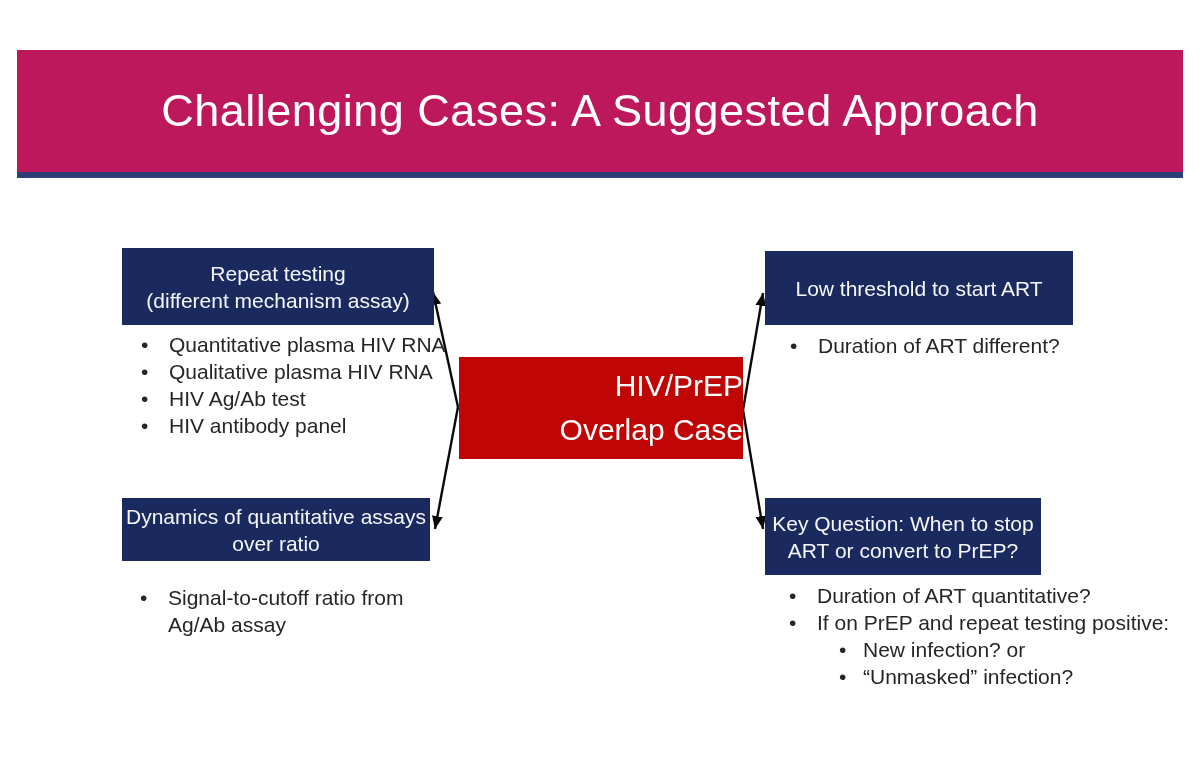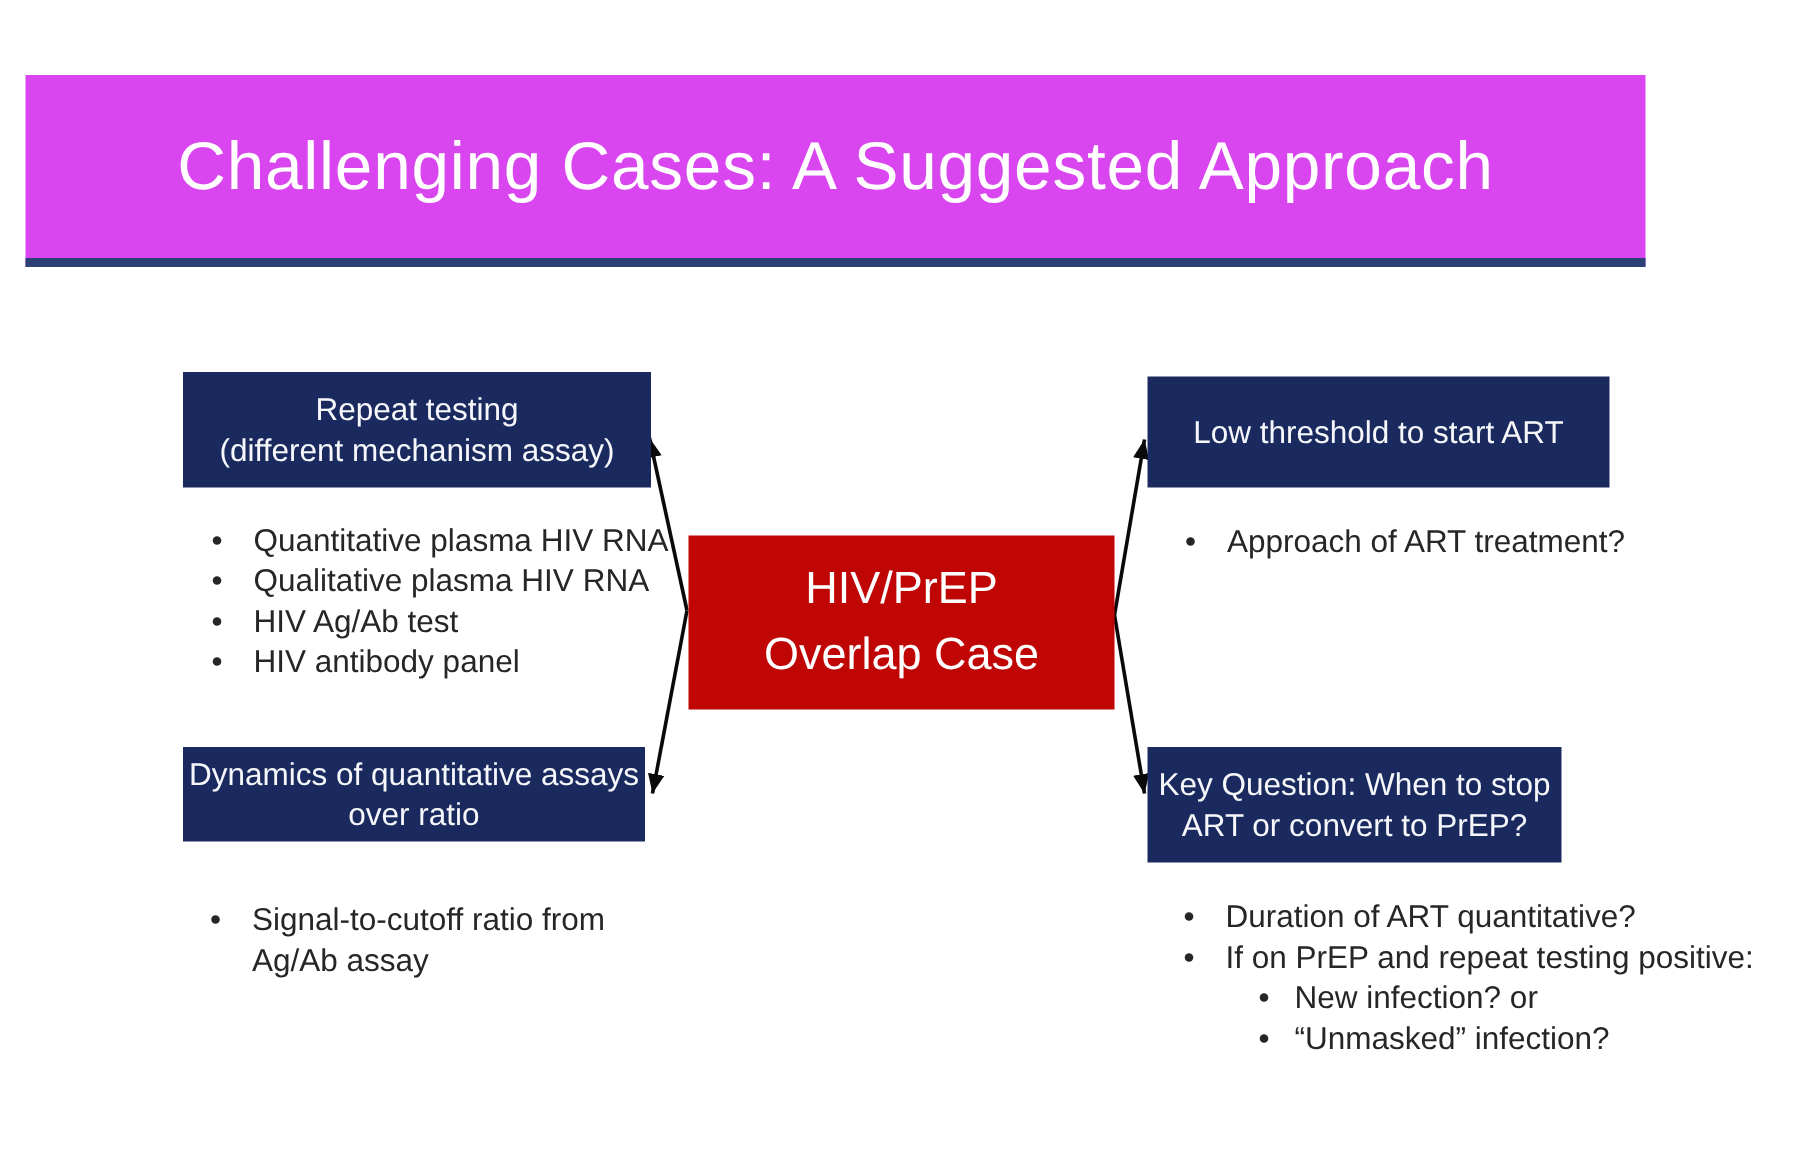--- a/index.html
+++ b/index.html
@@ -9,22 +9,22 @@
     font-family: "Liberation Sans", sans-serif;
     position: relative;
     overflow: hidden;
   }
   .slide { position: absolute; inset: 0; background: #ffffff; }
 
   
   .title-bar {
     position: absolute;
     left: 17px; top: 50px;
-    width: 1080px; height: 122px;
-    background: #d946ef;
+    width: 1166px; height: 122px;
+    background: #be185d;
     border-bottom: 6px solid #2d4076;
     display: flex; align-items: center; justify-content: center;
   }
   .title-bar .title-text {
     color: #ffffff;
     font-size: 45px;
     letter-spacing: 0.5px;
     white-space: nowrap;
   }
 
@@ -41,37 +41,36 @@
   }
   .box-tl { left: 122px; top: 248px; width: 312px; height: 77px; }
   .box-tr { left: 765px; top: 251px; width: 308px; height: 74px; }
   .box-bl { left: 122px; top: 498px; width: 308px; height: 63px; }
   .box-br { left: 765px; top: 498px; width: 276px; height: 77px; }
 
   
   .red-box {
     position: absolute;
     left: 459px; top: 357px;
-    width: 284px; height: 116px;
+    width: 284px; height: 102px;
     background: #c00505;
     color: #ffffff;
     display: flex; flex-direction: column;
-    align-items: center; justify-content: center;
+    align-items: flex-end; justify-content: center;
     text-align: center;
     font-size: 30px;
     line-height: 44px;
   }
 
   
   .bullets {
     position: absolute;
     color: #262626;
     font-size: 21px;
     line-height: 27px;
-    margin-top: 16px;
   }
   .bullets-tl { left: 137px; top: 331px; width: 310px; }
   .bullets-tr { left: 786px; top: 332px; width: 340px; }
   .bullets-bl { left: 136px; top: 584px; width: 290px; }
   .bullets-br { left: 785px; top: 582px; width: 395px; }
 
   .bullet { display: flex; align-items: flex-start; }
   .bullet::before {
     content: "\2022";
     flex: 0 0 28px;
@@ -132,21 +131,21 @@
     <div class="bullet">
         <span>HIV antibody panel</span>
       </div>
   </div>
 
   <div class="navy-box box-tr">
     <div>Low threshold to start ART</div>
   </div>
   <div class="bullets bullets-tr">
     <div class="bullet">
-        <span>Approach of ART treatment?</span>
+        <span>Duration of ART different?</span>
       </div>
   </div>
 
   <div class="navy-box box-bl">
     <div>Dynamics of quantitative assays</div>
     <div>over ratio</div>
   </div>
   <div class="bullets bullets-bl">
     <div class="bullet">
         <span>Signal-to-cutoff ratio from Ag/Ab assay</span>

